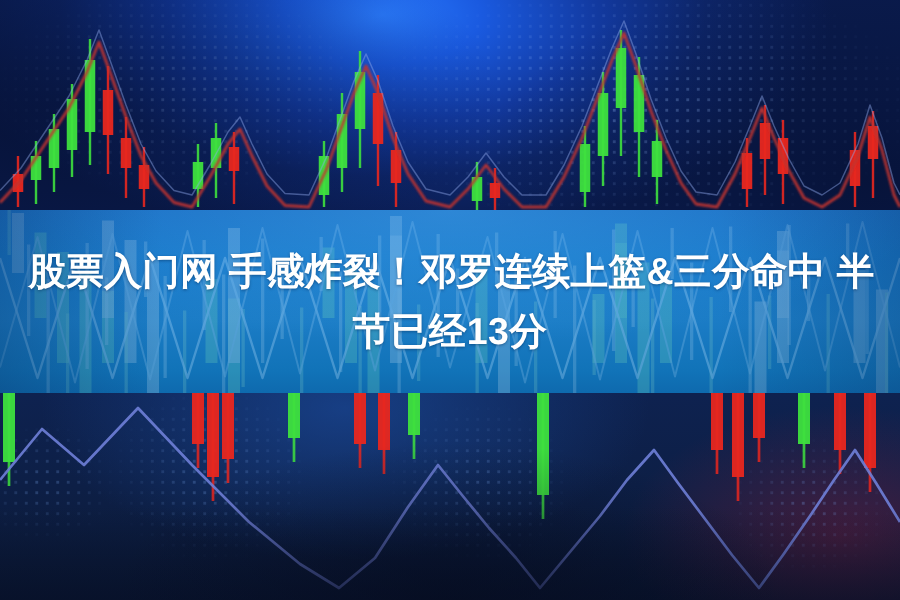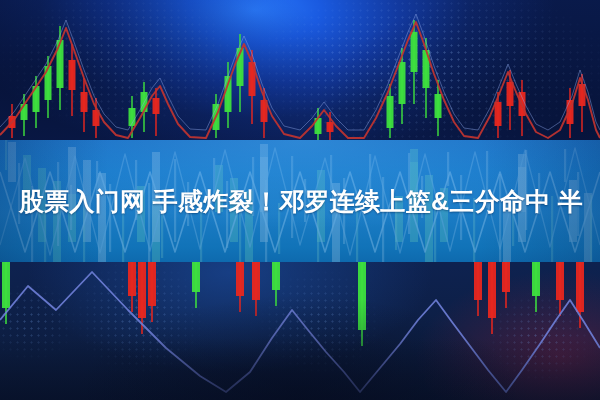--- a/index.html
+++ b/index.html
@@ -349,15 +349,16 @@
         <rect x="576" y="262" width="8" height="50" fill="#e8271f" fill-opacity=".95"></rect>
       </g>
     <g clip-path="url(#clipBot2)">
       <polyline id="bot-zig2" fill="none" stroke="#6f7fd8" stroke-width="1.8" stroke-opacity=".9" stroke-linejoin="round" points="0,320 28,286 56,310 92,272 128,310 166,348 200,376 226,392 250,372 272,338 292,310 308,330 326,352 344,372 360,392 380,368 400,344 418,320 436,300 452,322 470,346 488,370 506,392 522,370 540,344 556,320 570,300 584,322 600,348"></polyline>
     </g>
   </svg>
   <div class="layer bot-vig"></div>
 
   <div class="headline">
     <div class="l1">股票入门网 手感炸裂！邓罗连续上篮&amp;三分命中 半</div>
+    <div class="l2">节已经13分</div>
   </div>
 
 </div>
 
 </body></html>

